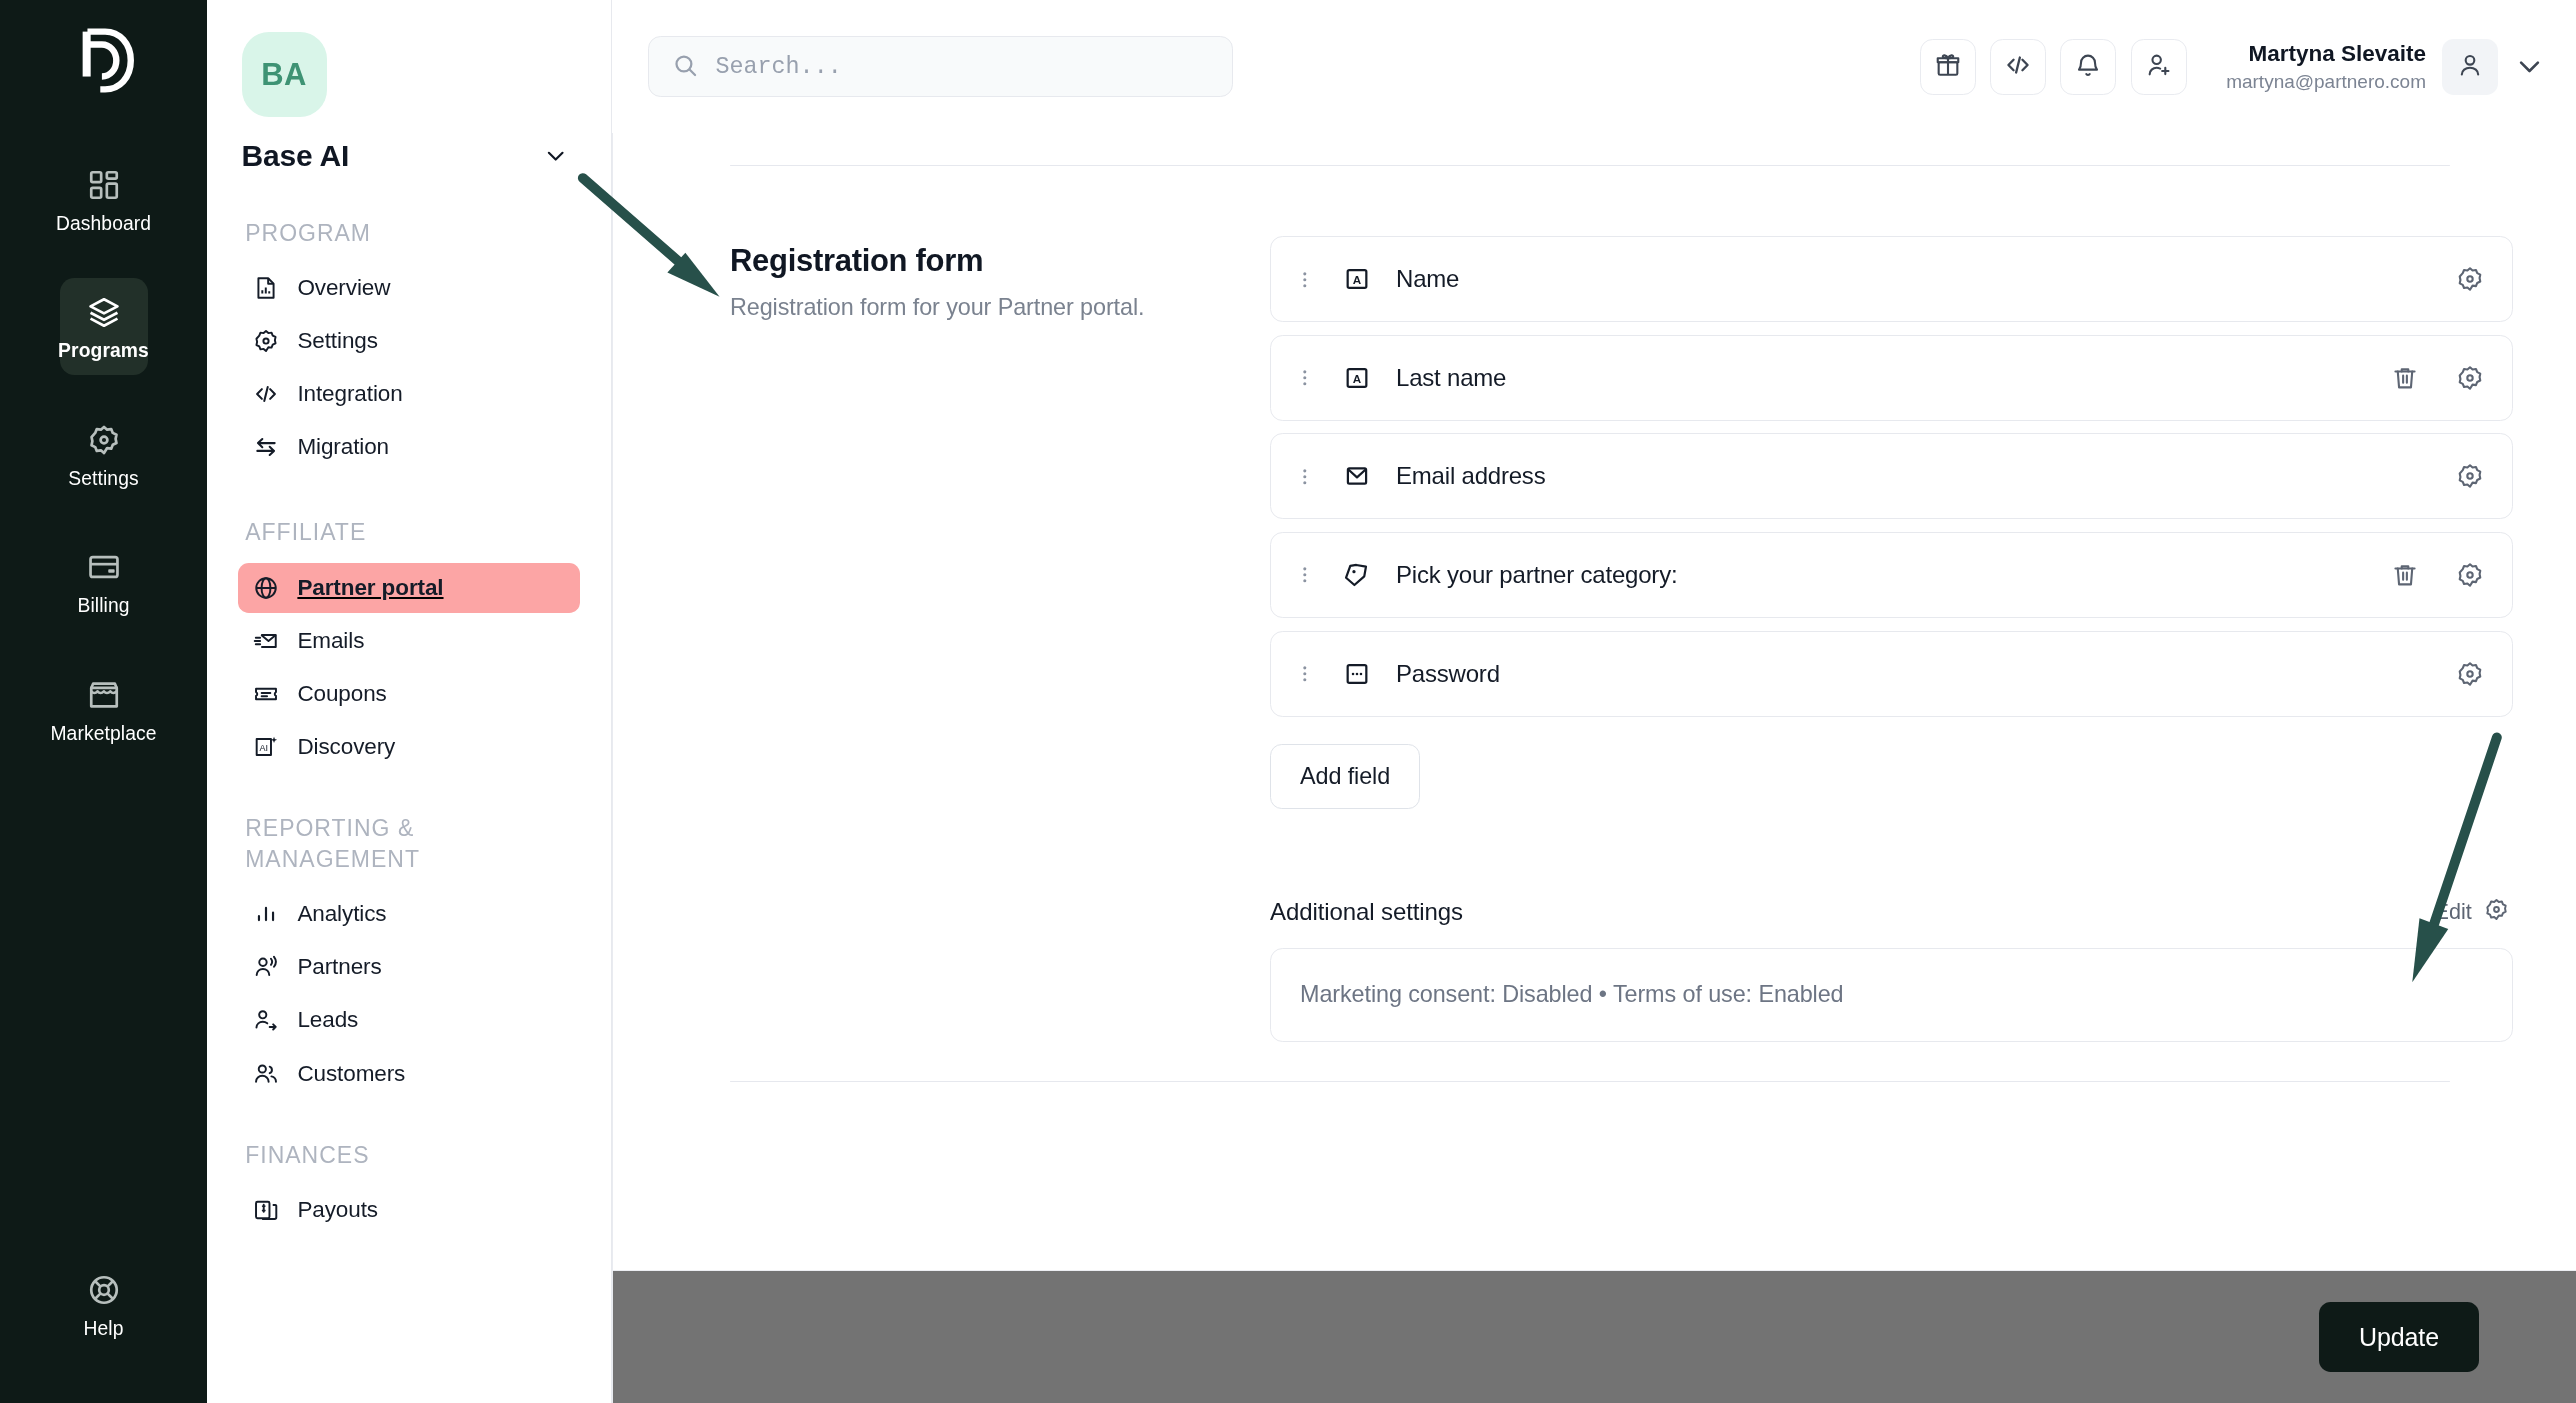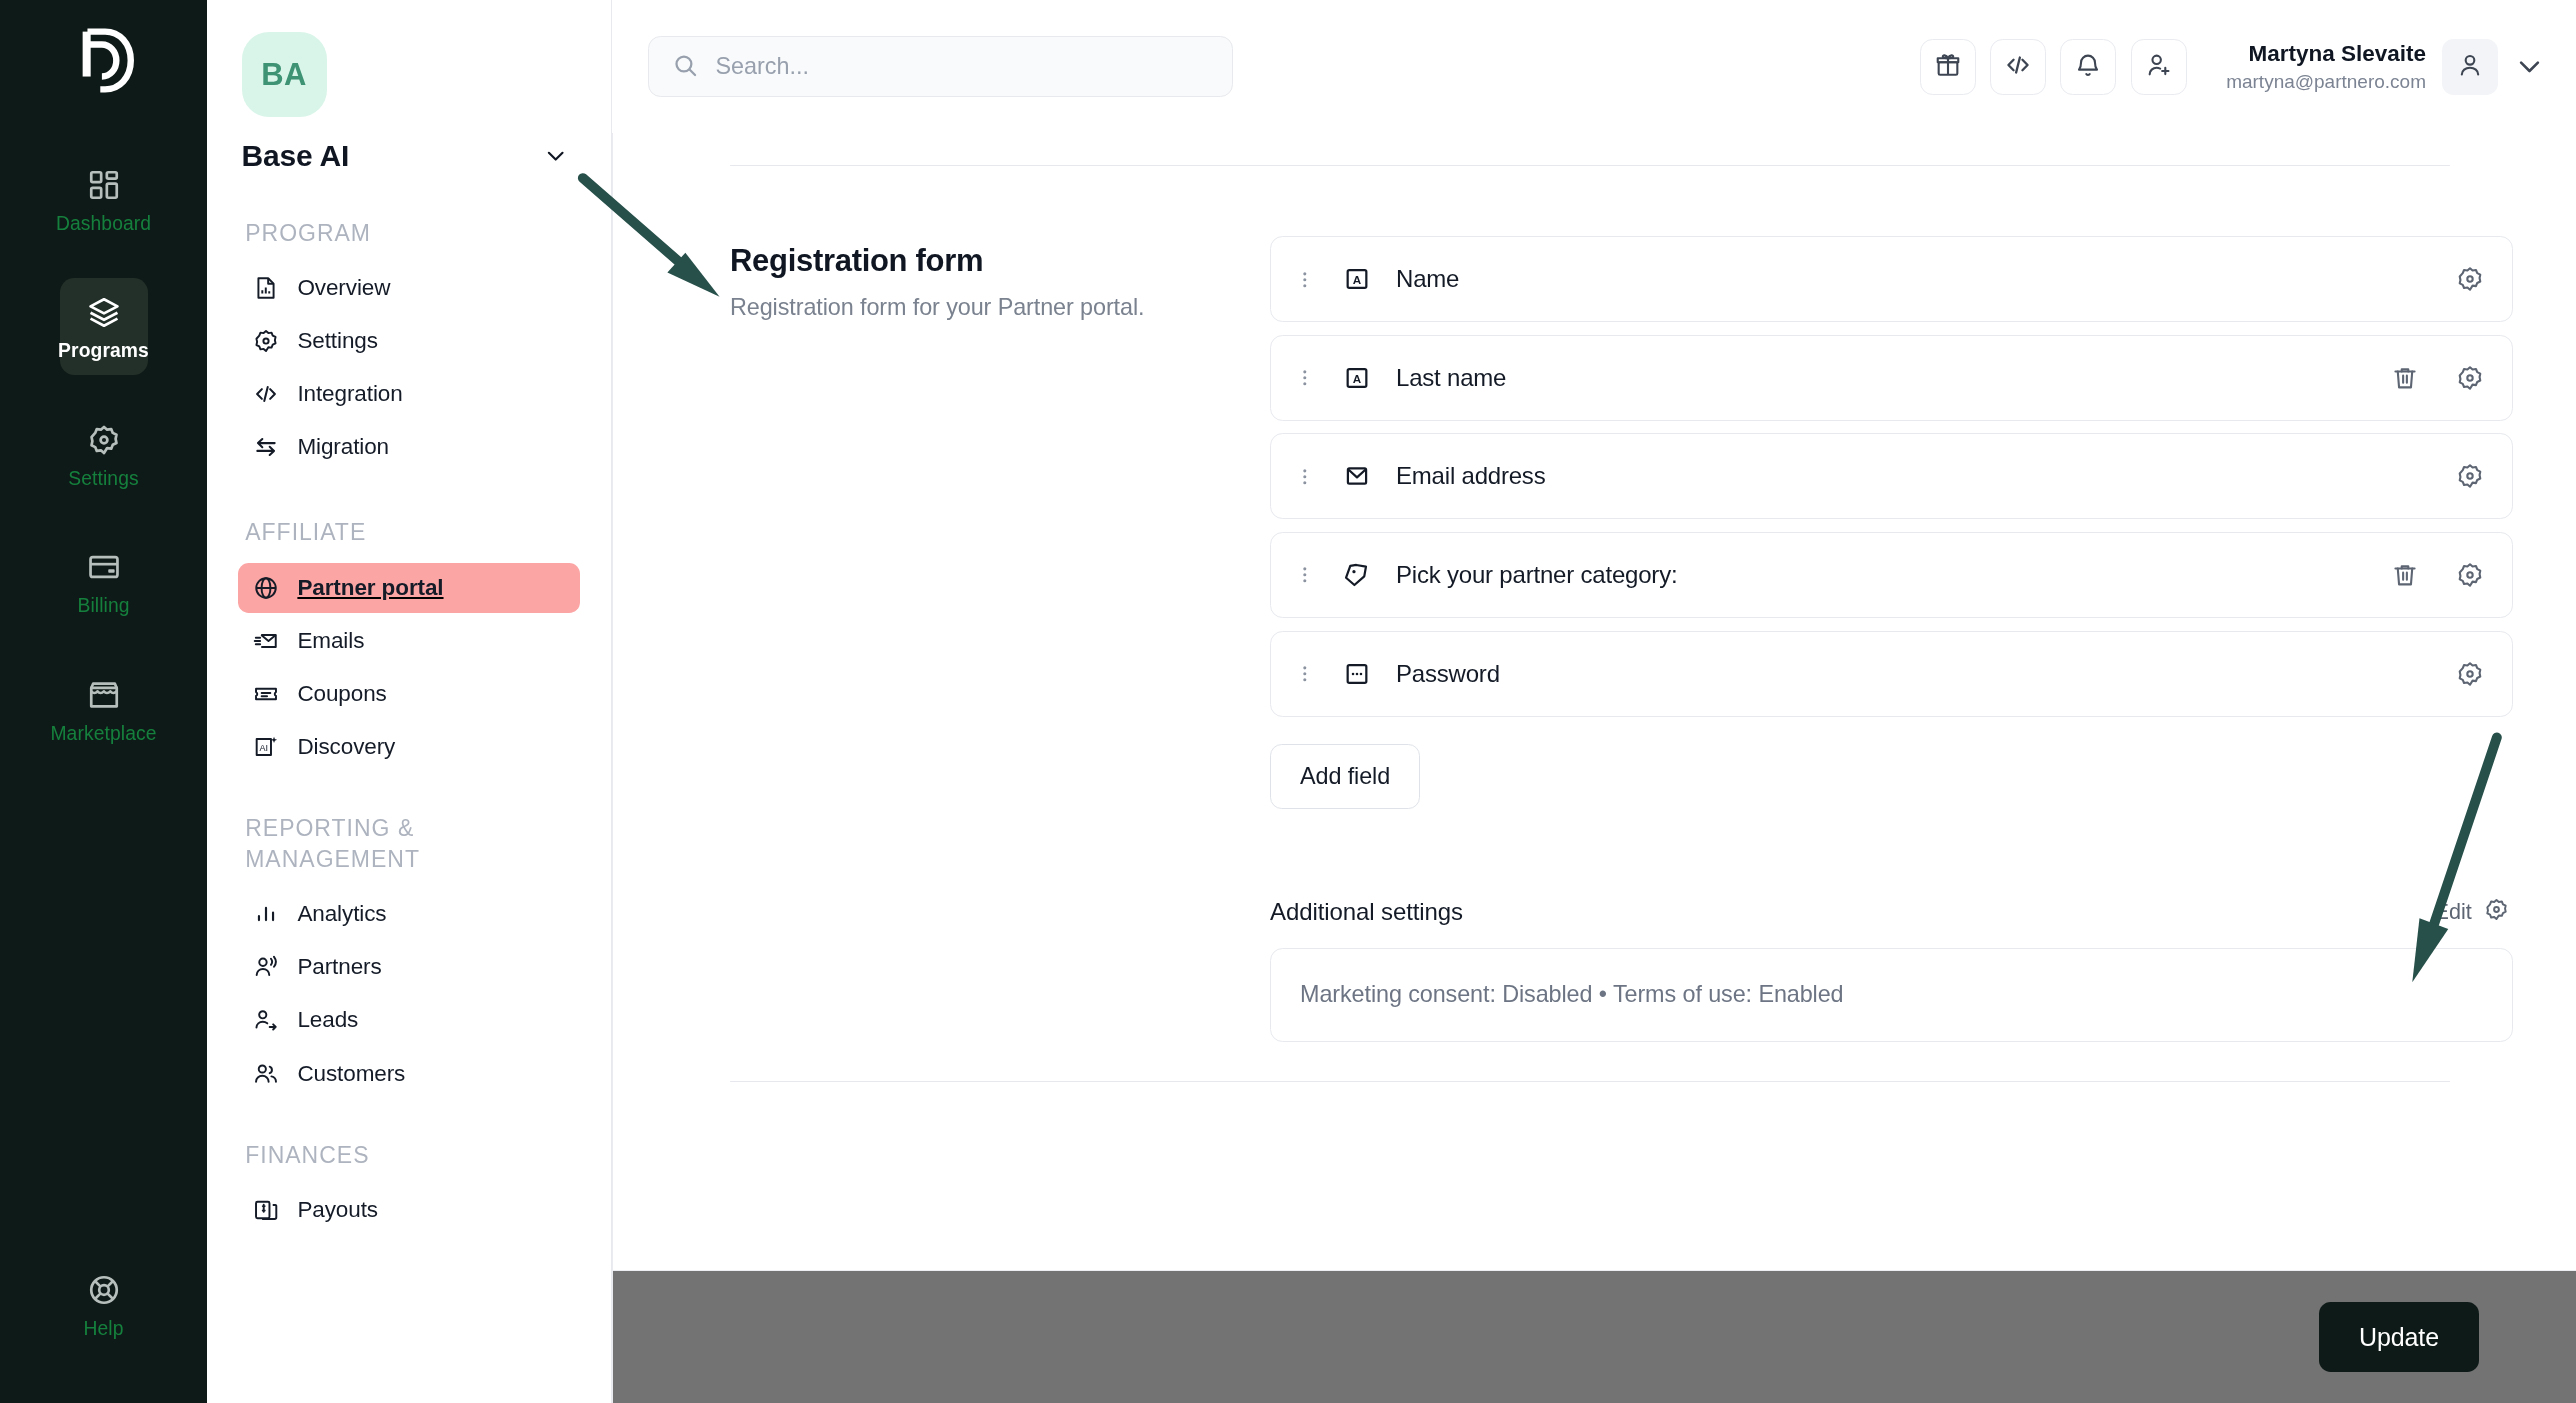--- a/index.html
+++ b/index.html
@@ -21,21 +21,21 @@
   }
   .rail-logo { width: 77px; height: 77px; display: flex; align-items: center; justify-content: center; margin-bottom: 52px; }
   .rail-item {
     width: 88px; padding: 16px 0 12.6px 0; border-radius: 14.4px;
     display: flex; flex-direction: column; align-items: center; gap: 10px;
     margin-bottom: 31px; cursor: pointer;
   }
   .rail-item.active { background: #223029; }
   .rail-ico { width: 36px; height: 36px; display: flex; align-items: center; justify-content: center; }
   .rail-ico svg { width: 34px; height: 34px; }
-  .rail-label { font-size: 19.3px; color: #15803d; letter-spacing: 0.1px; white-space: nowrap; }
+  .rail-label { font-size: 19.3px; color: #ffffff; letter-spacing: 0.1px; white-space: nowrap; }
   .rail-item.active .rail-label { color: #ffffff; font-weight: 600; }
   .rail-item.active .rail-ico svg { stroke: #ffffff; }
   .rail-spacer { flex: 1 1 auto; }
   .rail-help { margin-bottom: 50px; }
 
   
   .subnav {
     width: 405px; flex: 0 0 405px; height: 1403px;
     background: #ffffff; border-right: 1.3px solid #e7e9ee;
     padding: 32px 31px 0 31px; position: relative; overflow: hidden;
@@ -76,21 +76,21 @@
     height: 133px; flex: 0 0 133px; display: flex; align-items: center;
     padding: 0 31px 0 36px; background: #ffffff;
   }
   .search-box {
     width: 585px; height: 61px; border: 1.3px solid #e7e9ee; border-radius: 12.6px;
     background: #f8fafb; display: flex; align-items: center; gap: 16px; padding: 0 23.4px;
   }
   .search-box svg { width: 27px; height: 27px; flex: 0 0 27px; }
   .search-input {
     border: none; outline: none; background: transparent; width: 100%;
-    font-family: Liberation Sans, sans-serif; font-size: 23.4px; color: #b91c1c;
+    font-family: Liberation Mono, monospace; font-size: 23.4px; color: #b91c1c;
   }
   .search-input::placeholder { color: #98a0ae; }
   .top-right { margin-left: auto; display: flex; align-items: center; gap: 14.4px; }
   .icon-btn {
     width: 56px; height: 56px; border: 1.3px solid #e9ebf0; border-radius: 12.6px;
     background: #fff; display: flex; align-items: center; justify-content: center; cursor: pointer;
   }
   .icon-btn svg { width: 28px; height: 28px; }
   .user-block { display: flex; align-items: center; gap: 16px; margin-left: 25px; }
   .user-text { text-align: right; line-height: 1.3; }

